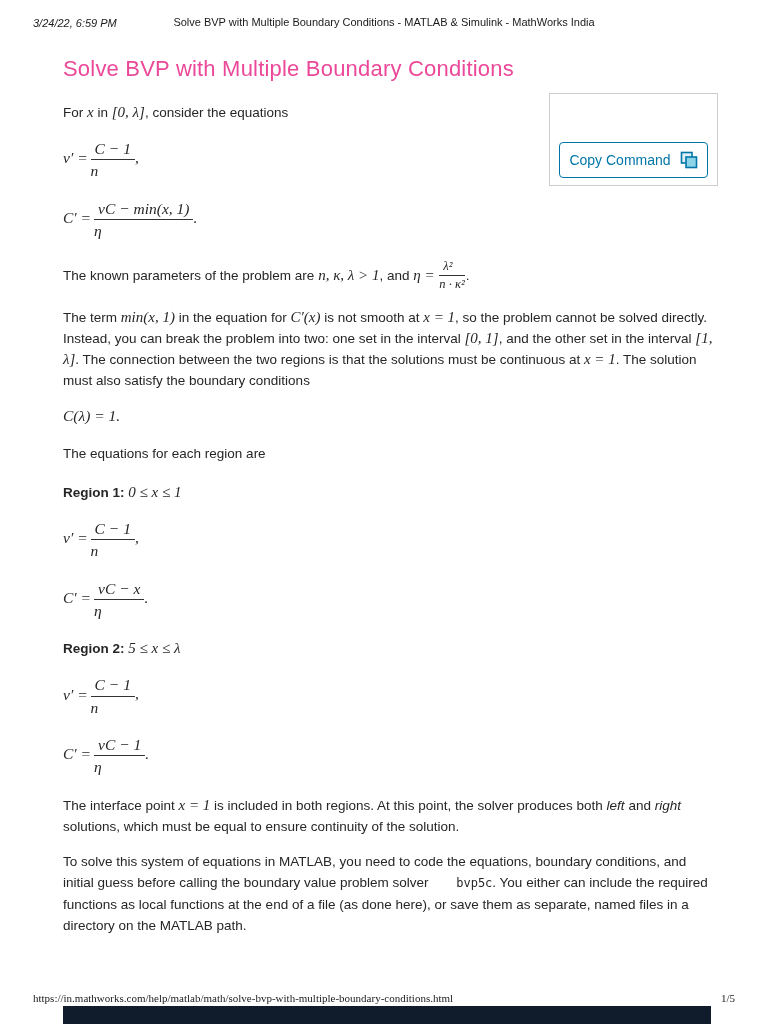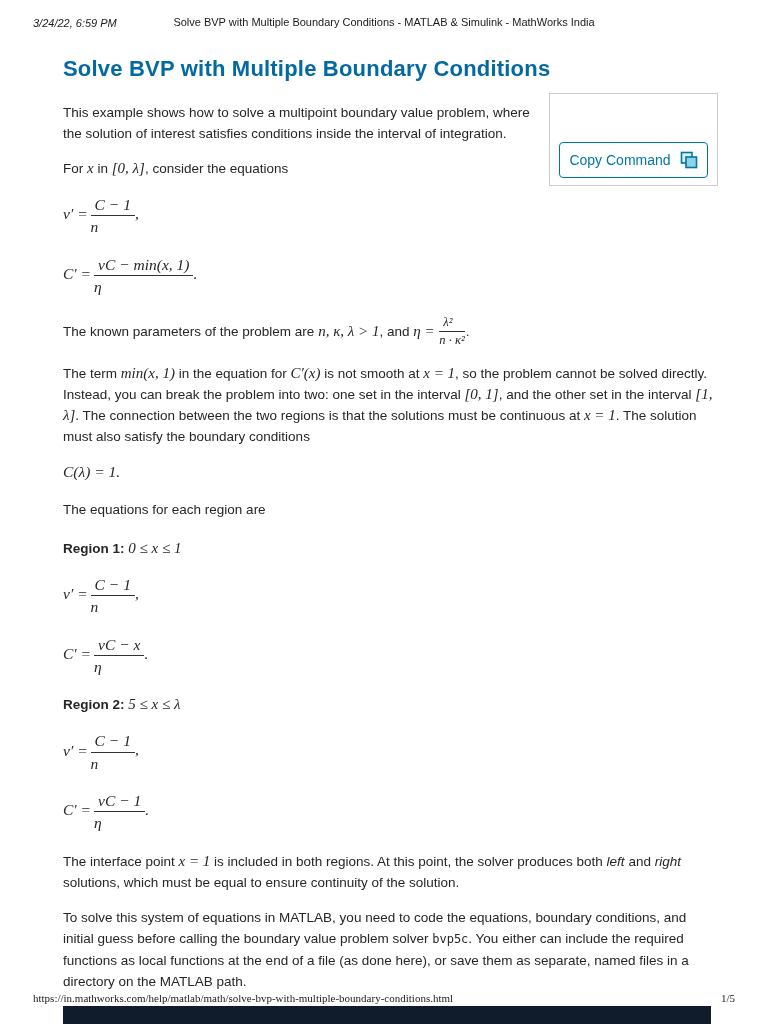--- a/index.html
+++ b/index.html
@@ -9,34 +9,35 @@
     font-family:"Liberation Sans","DejaVu Sans",sans-serif;
     color:#262626;
     position:relative;
     overflow:hidden;
   }
   .print-header { position:absolute; top:16px; left:33px; right:33px; font-size:11px; color:#1a1a1a; }
   .print-header .ts { position:absolute; left:0; top:1px; white-space:nowrap;font-style:italic; }
   .print-header .doc-title { display:block; text-align:center; }
 
   .content { position:absolute; top:44px; left:63px; width:650px; }
-  h1 { font-size:22px; font-weight:700; color:#0369a1; margin:12px 0 20px; letter-spacing:0.2px; }
+  h1 { font-size:22px; font-weight:400; color:#ec4899; margin:12px 0 20px; letter-spacing:0.2px; }
   p { font-size:13.5px; line-height:21px; margin-bottom:14px; }
   .intro { max-width:480px; }
   .bold { font-weight:700; }
   .em-italic { font-style:italic; }
   .math {
     font-family:"Liberation Serif","DejaVu Serif",serif;
     font-style:italic;
     font-size:15px;
   }
   .code {
     font-family:"DejaVu Sans Mono","Liberation Mono",monospace;
     font-style:normal;
     font-size:12px;
+    margin-left:24px;
   }
   .equation {
     font-family:"Liberation Serif","DejaVu Serif",serif;
     font-style:italic;
     font-size:15.5px;
     margin:16px 0 18px;
   }
   .eq-simple {
     font-family:"Liberation Serif","DejaVu Serif",serif;
     font-style:italic;
@@ -89,23 +90,20 @@
         <rect x="6" y="6" width="10.5" height="10.5" fill="#8ed4e8" stroke="#0076a8" stroke-width="1.6"></rect>
       </svg>
     </span>
   </button>
 </div>
 
 <div class="content">
 
   <h1>Solve BVP with Multiple Boundary Conditions</h1>
 
-  <p class="intro">
-    <span>This example shows how to solve a multipoint boundary value problem, where the solution of interest satisfies conditions inside the interval of integration.</span>
-  </p>
 
   <p>
     <span>For </span><span class="math">x</span><span> in </span><span class="math">[0, λ]</span><span>, consider the equations</span>
   </p>
 
   <div class="equation">
     <span class="eq-lhs">v′ =</span><span class="frac"><span class="num">C − 1</span><span class="den">n</span></span><span>,</span>
   </div>
 
   <div class="equation">

